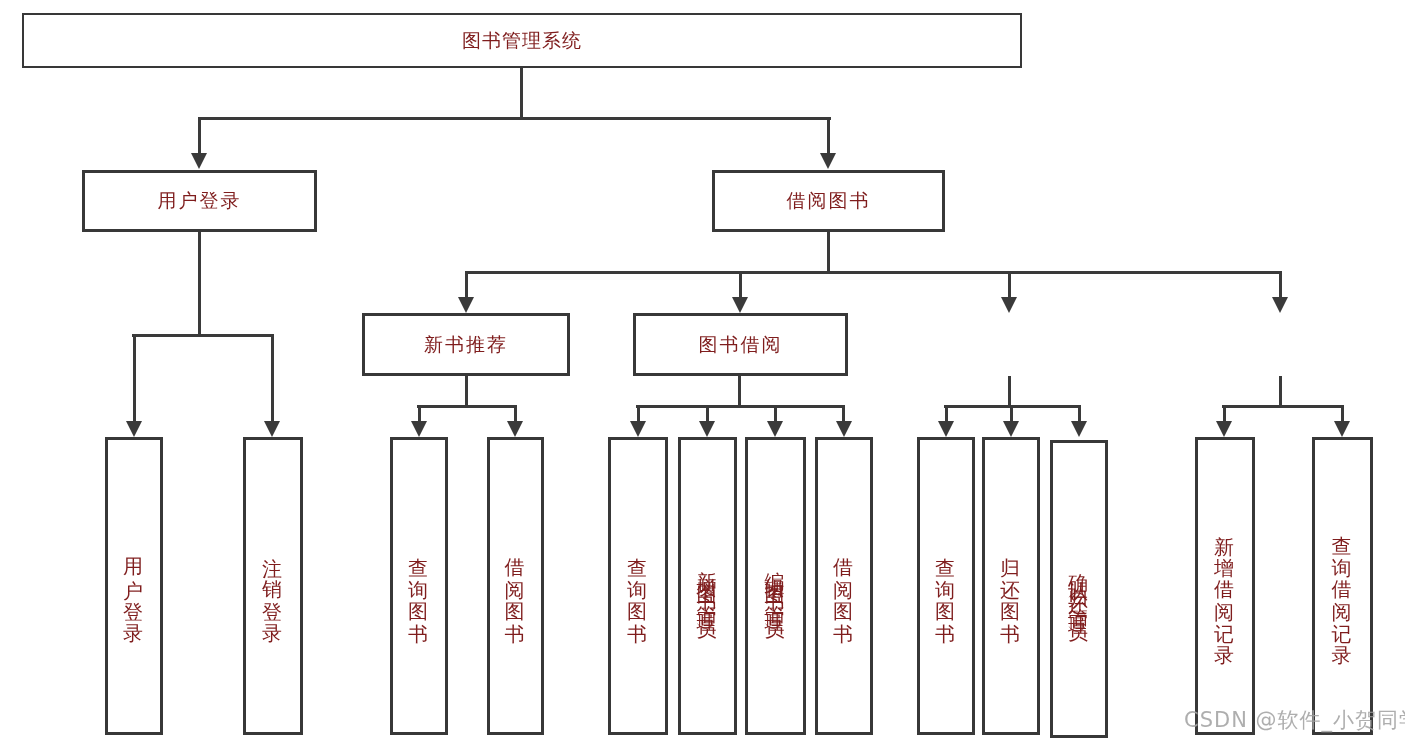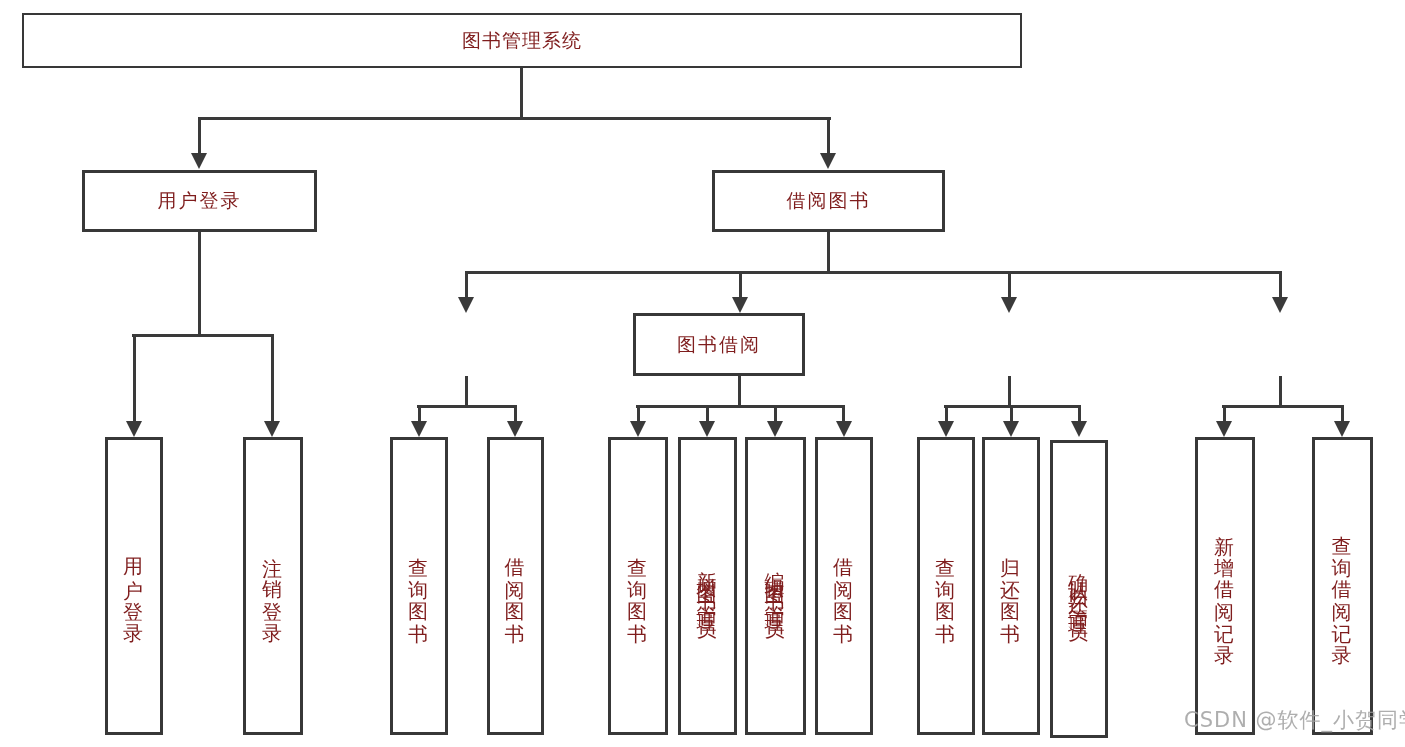--- a/index.html
+++ b/index.html
@@ -53,21 +53,22 @@
 </head>
 <body>
 
 <div class="stage">
 
   <div class="node root" style="left:22px; top:13px; width:1000px; height:55px;">图书管理系统</div>
 
   <div class="node branch" style="left:82px; top:170px; width:235px; height:62px;">用户登录</div>
   <div class="node branch" style="left:712px; top:170px; width:233px; height:62px;">借阅图书</div>
 
-  <div class="node branch" style="left:633px; top:313px; width:172px; height:63px;">图书借阅</div>
+  <div class="node branch" style="left:362px; top:313px; width:208px; height:63px;">新书推荐</div>
+  <div class="node branch" style="left:633px; top:313px; width:215px; height:63px;">图书借阅</div>
 
   <div class="node leaf" style="left:105px; top:437px; width:58px; height:298px;">用户登录</div>
   <div class="node leaf" style="left:243px; top:437px; width:60px; height:298px;">注销登录</div>
 
   <div class="node leaf" style="left:390px; top:437px; width:58px; height:298px;">查询图书</div>
   <div class="node leaf" style="left:487px; top:437px; width:57px; height:298px;">借阅图书</div>
 
   <div class="node leaf" style="left:608px; top:437px; width:60px; height:298px;">查询图书</div>
   <div class="node leaf long" style="left:678px; top:437px; width:59px; height:298px;">新增图书（管理员）</div>
   <div class="node leaf long" style="left:745px; top:437px; width:61px; height:298px;">编辑图书（管理员）</div>

